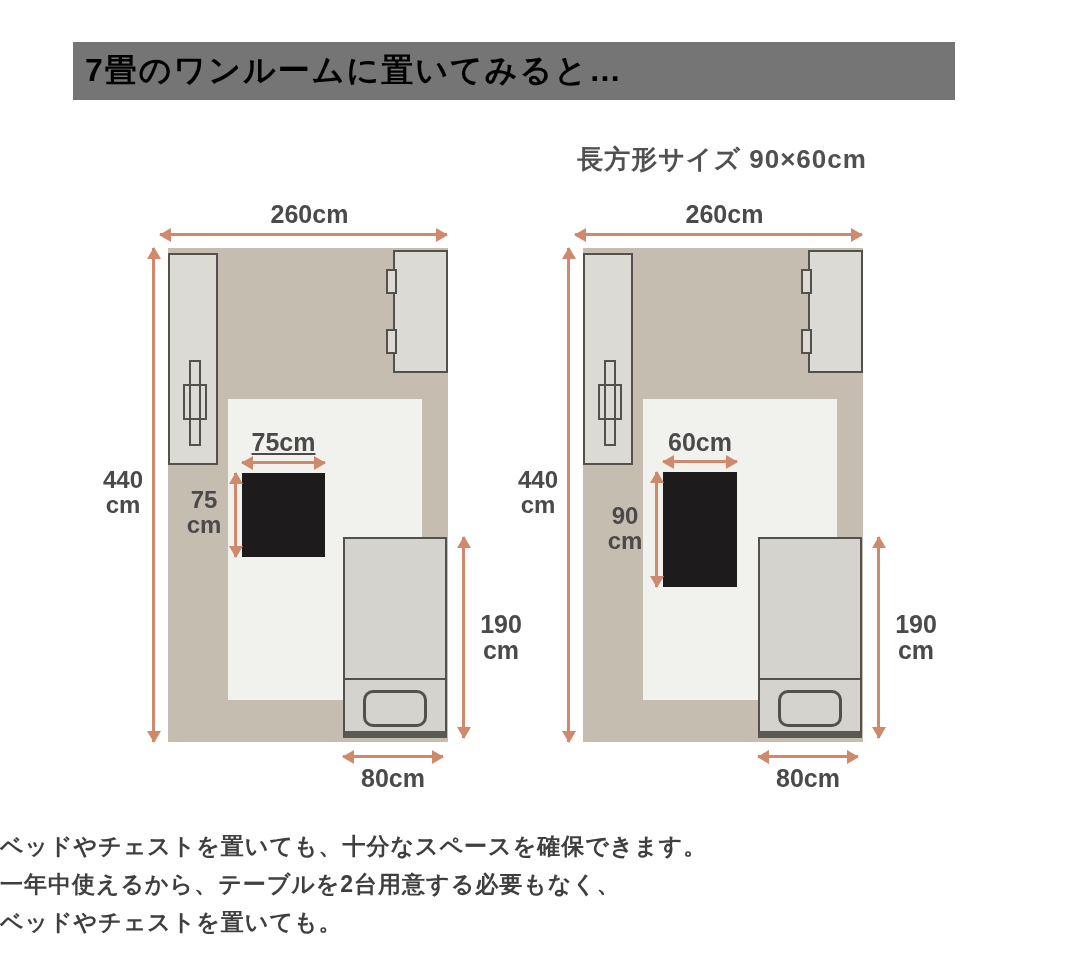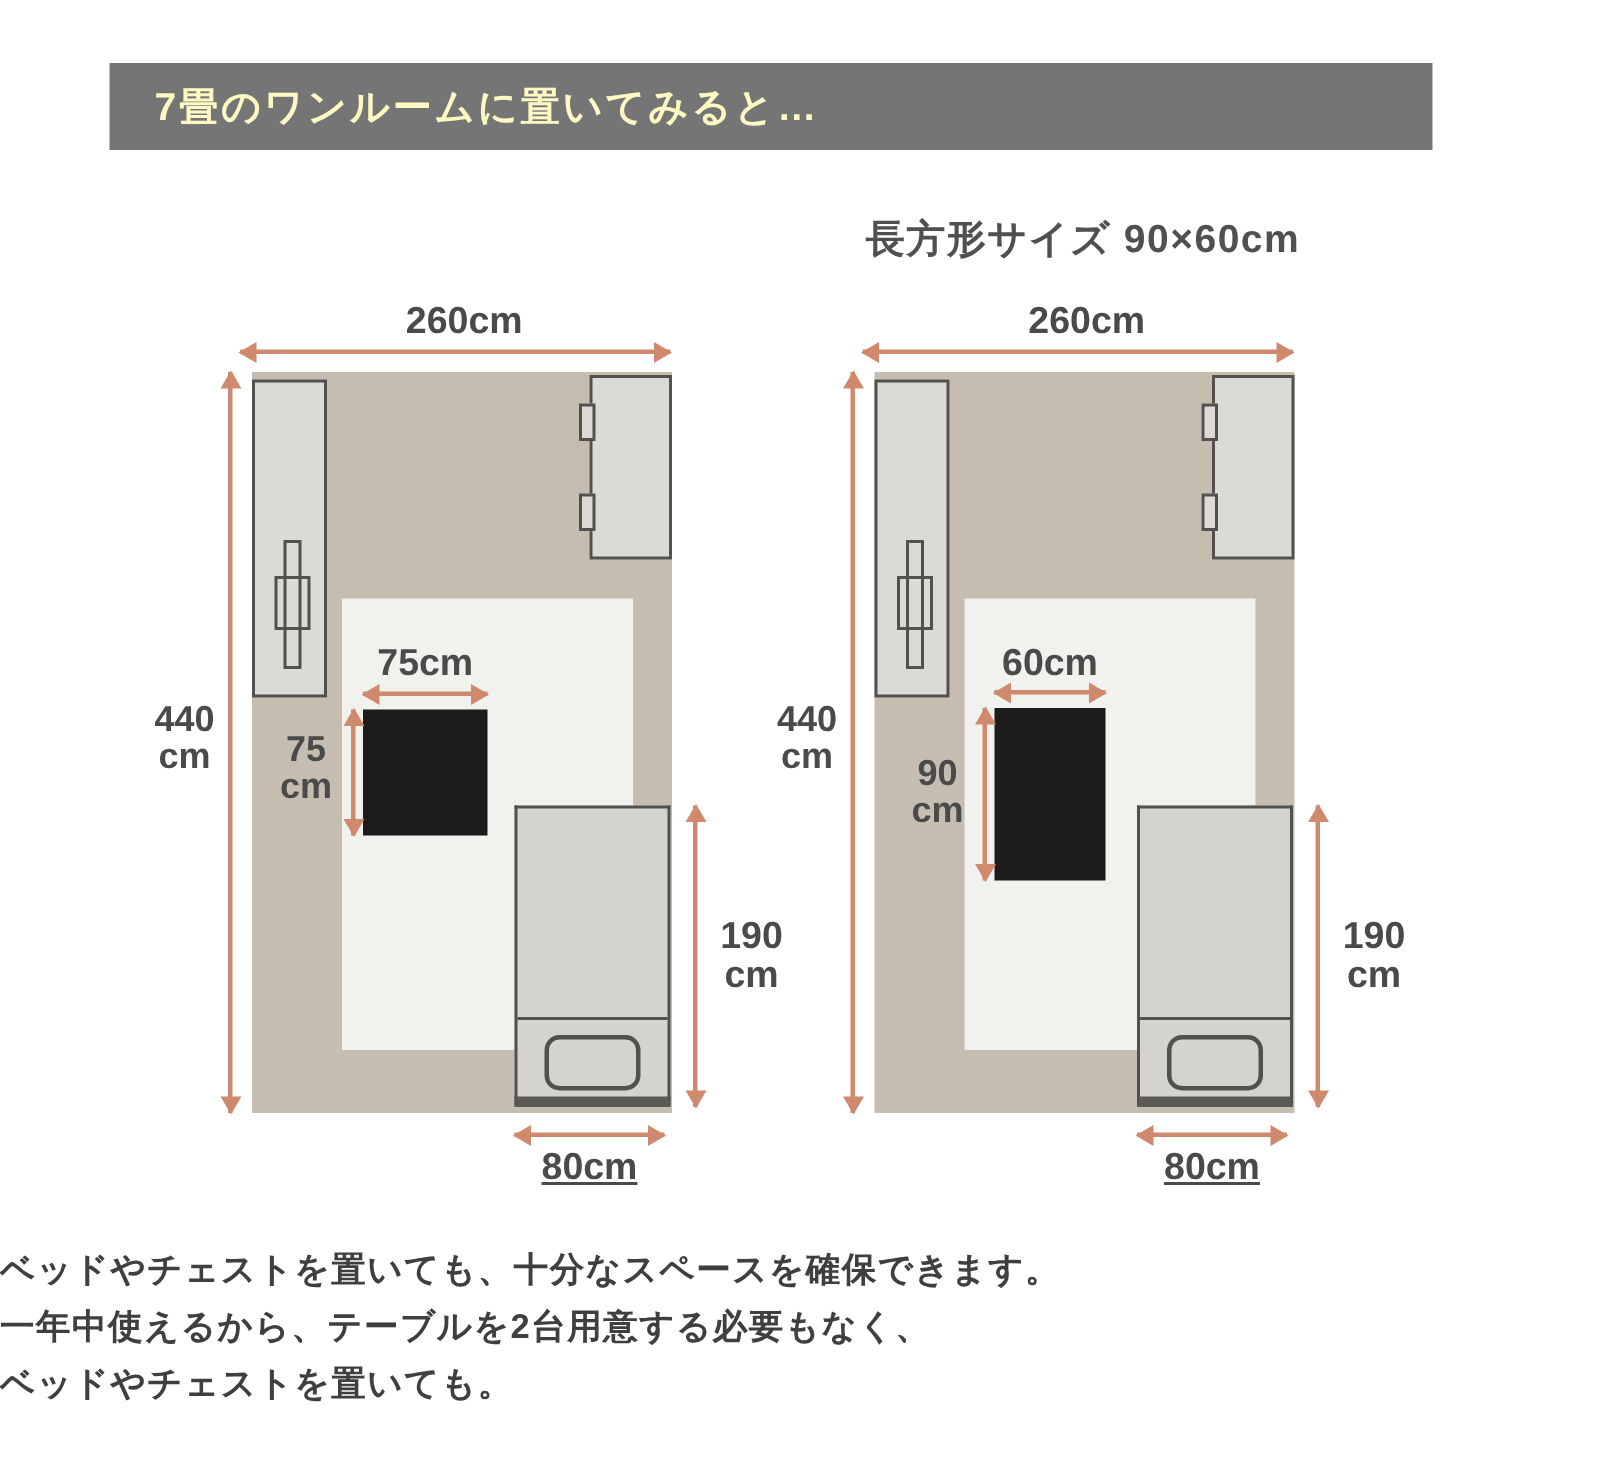--- a/index.html
+++ b/index.html
@@ -6,21 +6,21 @@
   .canvas{
     position:relative;width:1080px;height:980px;background:#ffffff;overflow:hidden;
     font-family:"Liberation Sans","DejaVu Sans",sans-serif;color:#4a4a4a;
   }
   
   .header-bar{
     position:absolute;left:73px;top:42px;width:882px;height:58px;
     background:#757575;display:flex;align-items:center;
   }
   .header-bar .ttl{
-    color:#fef9c3;font-size:26px;font-weight:700;letter-spacing:2px;padding-left:30px;
+    color:#000000;font-size:32px;font-weight:700;letter-spacing:2px;padding-left:12px;
     white-space:nowrap;
   }
   
   .diagram{position:absolute;top:140px;width:440px;height:672px;}
   .diagram.d-a{left:95px;}
   .diagram.d-b{left:510px;}
   .diagram-title{
     position:absolute;left:0;top:2px;width:424px;text-align:center;
     font-size:26px;font-weight:700;color:#505050;letter-spacing:1px;white-space:nowrap;
   }
@@ -63,27 +63,27 @@
   .a-bedw{left:248px;top:615px;width:100px;}
   .d-a .a-tblw{left:147px;top:321px;width:83px;}
   .d-b .a-tblw{left:153px;top:320px;width:74px;}
   .d-a .a-tblh{left:139px;top:333px;height:84px;}
   .d-b .a-tblh{left:145px;top:332px;height:115px;}
   
   .dim{position:absolute;font-weight:700;color:#4a4a4a;white-space:nowrap;}
   .l-roomw{left:71px;top:60px;width:287px;text-align:center;font-size:25px;}
   .l-roomh{left:2px;top:327px;width:52px;text-align:center;font-size:24px;line-height:25px;}
   .l-tblw{top:288px;text-align:center;font-size:25px;}
-  .d-a .l-tblw{left:147px;width:83px;}
+  .d-a .l-tblw{left:147px;width:83px;text-decoration:underline;}
   .d-b .l-tblw{left:153px;width:74px;}
   .l-tblh{width:52px;text-align:center;font-size:24px;line-height:25px;}
   .d-a .l-tblh{left:83px;top:347px;}
   .d-b .l-tblh{left:89px;top:363px;}
   .l-bedh{left:375px;top:471px;width:62px;text-align:center;font-size:25px;line-height:26px;}
-  .l-bedw{left:248px;top:624px;width:100px;text-align:center;font-size:25px;text-decoration:underline;}
+  .l-bedw{left:248px;top:624px;width:100px;text-align:center;font-size:25px;}
   
   .footer{
     position:absolute;left:0;top:827px;width:1080px;text-align:left;
     font-size:23px;font-weight:700;color:#3f3f3f;line-height:38px;letter-spacing:1px;
   }
 </style>
 </head>
 <body>
 
 <div class="canvas">

